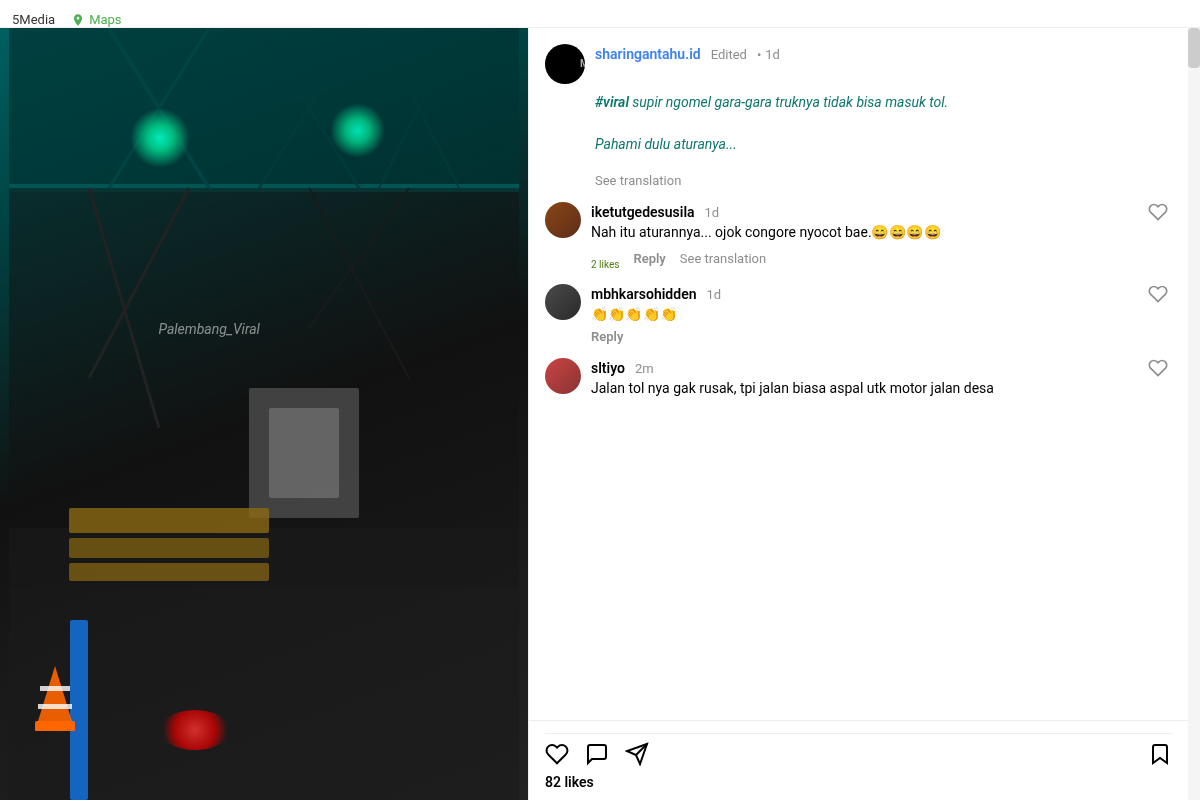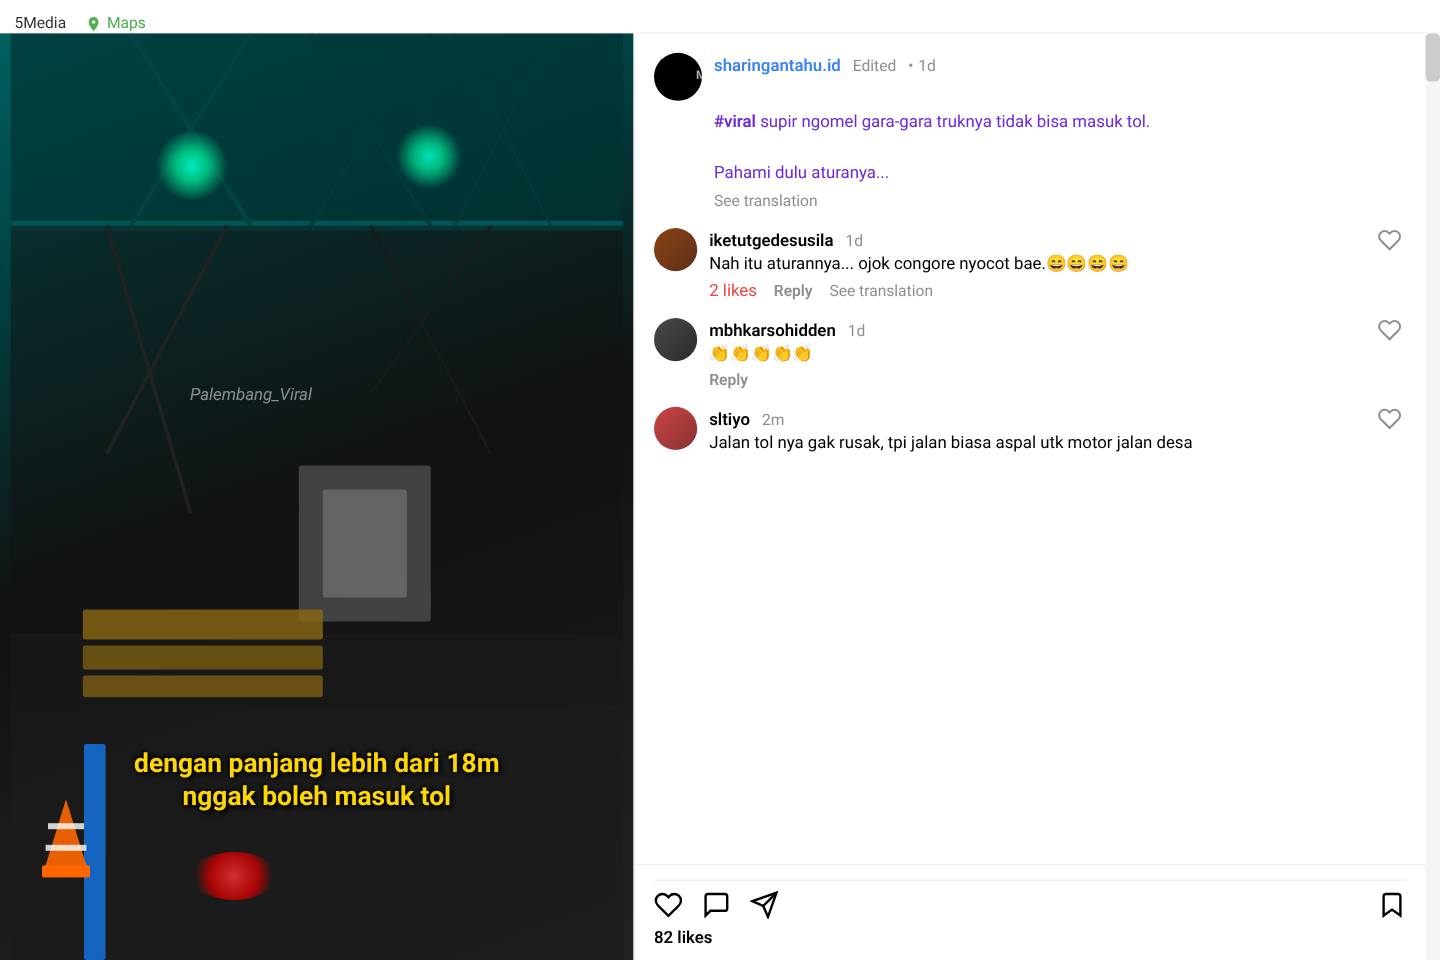--- a/index.html
+++ b/index.html
@@ -230,24 +230,25 @@
       margin-left: 6px;
     }
 
     .post-time {
       color: #8e8e8e;
       font-size: 13px;
     }
 
     .post-caption {
       font-size: 14px;
-      color: #6d28d9;
+      color: #0f766e;
       line-height: 1.5;
-      margin-bottom: 6px;
+      margin-bottom: 18px;
       padding-left: 50px;
+      font-style: italic;
     }
 
     .post-caption .hashtag {
       font-weight: 600;
     }
 
     .see-translation {
       color: #8e8e8e;
       font-size: 13px;
       cursor: pointer;
@@ -308,22 +309,23 @@
     }
 
     .comment-actions {
       display: flex;
       align-items: center;
       gap: 14px;
       margin-top: 4px;
     }
 
     .comment-likes {
-      font-size: 14px;
-      color: #ef4444;
+      font-size: 10px;
+      color: #4d7c0f;
+      margin-top: 12px;
     }
 
     .comment-reply {
       font-size: 13px;
       color: #8e8e8e;
       font-weight: 600;
       cursor: pointer;
     }
 
     .comment-see-translation {
@@ -447,23 +449,20 @@
 
       <div class="cone">
         <svg viewBox="0 0 50 70" width="40" height="55">
           <polygon points="25,0 5,65 45,65" fill="#FF6600" opacity="0.9"></polygon>
           <rect x="5" y="55" width="40" height="10" fill="#FF6600" rx="2"></rect>
           <rect x="10" y="20" width="30" height="5" fill="white" opacity="0.8"></rect>
           <rect x="8" y="38" width="34" height="5" fill="white" opacity="0.8"></rect>
         </svg>
       </div>
 
-      <div class="subtitle-box">
-        <div class="subtitle-text">dengan panjang lebih dari 18m nggak boleh masuk tol</div>
-      </div>
     </div>
   </div>
 
   <div class="comments-panel">
     <div class="scrollbar">
       <div class="scrollbar-thumb"></div>
     </div>
 
     <div class="comments-inner">
 

